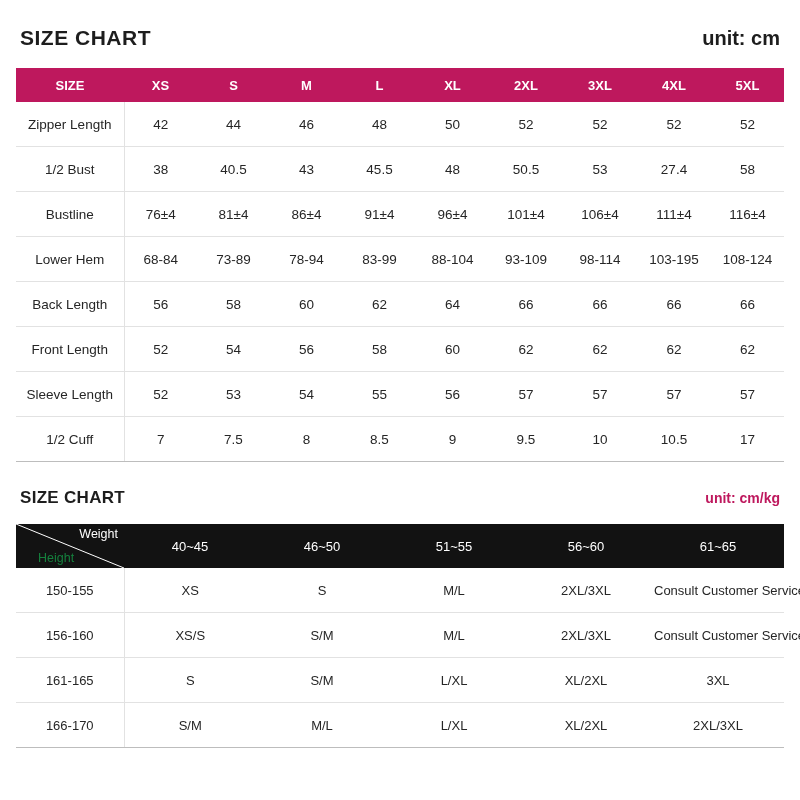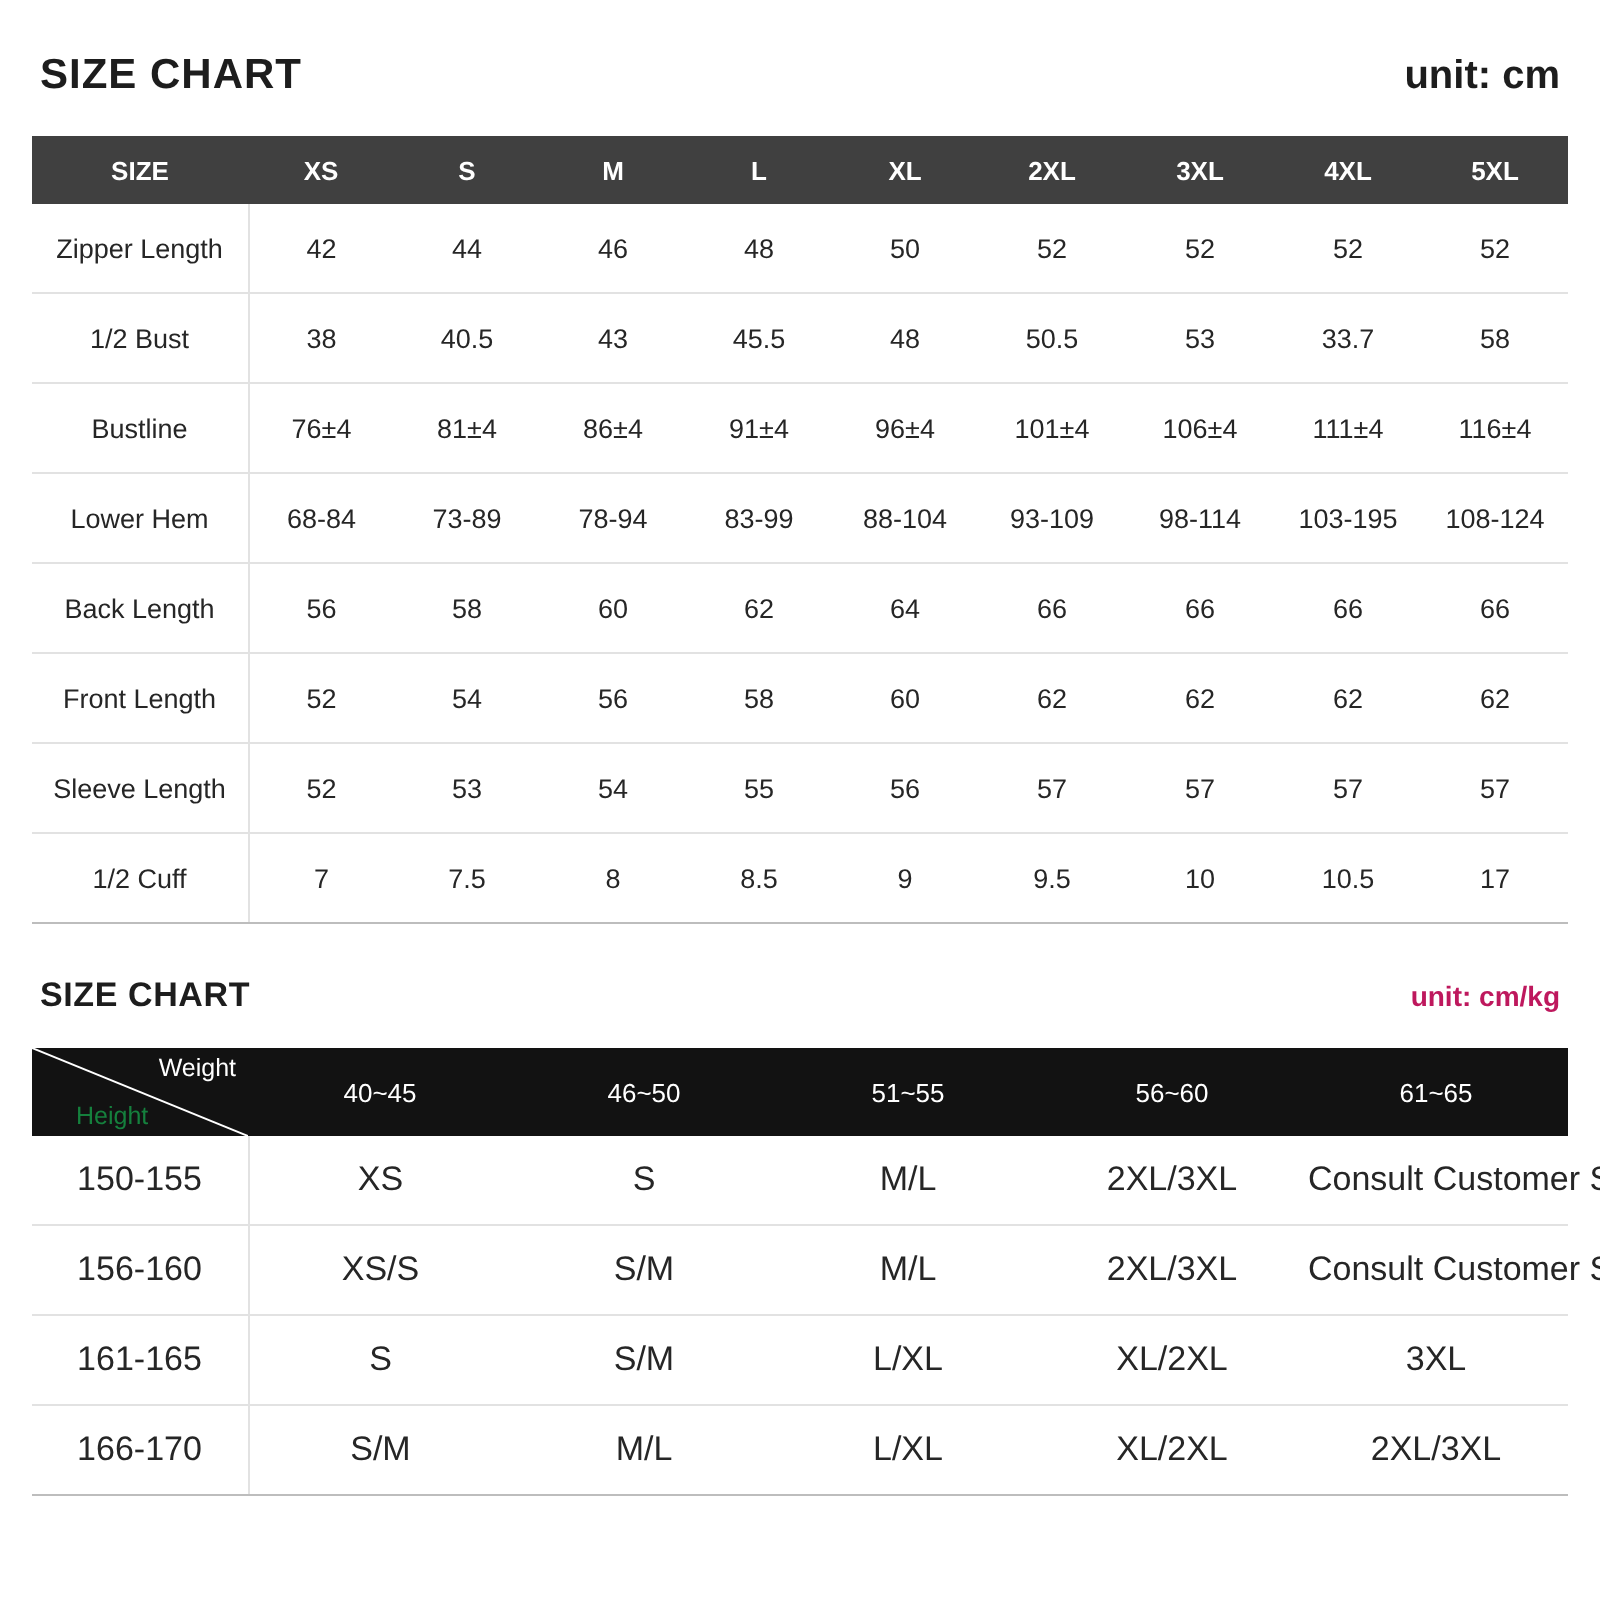--- a/index.html
+++ b/index.html
@@ -42,21 +42,21 @@
     color: #1d1d1d;
   }
 
   
   table {
     border-collapse: collapse;
     width: 768px;
     table-layout: fixed;
   }
   .size-table thead th {
-    background: #404040;
+    background: #be185d;
     color: #ffffff;
     font-size: 13px;
     font-weight: bold;
     height: 34px;
     padding: 0;
     border: none;
     text-align: center;
   }
   .size-table tbody td {
     height: 44px;
@@ -119,21 +119,21 @@
     font-size: 13px;
     font-weight: normal;
     height: 44px;
     padding: 0;
     border: none;
     text-align: center;
     vertical-align: middle;
   }
   .rec-table tbody td {
     height: 44px;
-    font-size: 17px;
+    font-size: 13px;
     text-align: center;
     color: #262626;
     border-bottom: 1px solid #e2e2e2;
     padding: 0 2px;
     white-space: nowrap;
   }
   .rec-table tbody tr:last-child td {
     border-bottom: 1px solid #bdbdbd;
   }
   .rec-table tbody td.rowhead {
@@ -210,21 +210,21 @@
       </tr>
       <tr>
         <td class="rowhead">1/2 Bust</td>
         <td>38</td>
         <td>40.5</td>
         <td>43</td>
         <td>45.5</td>
         <td>48</td>
         <td>50.5</td>
         <td>53</td>
-        <td>33.7</td>
+        <td>27.4</td>
         <td>58</td>
       </tr>
       <tr>
         <td class="rowhead">Bustline</td>
         <td>76±4</td>
         <td>81±4</td>
         <td>86±4</td>
         <td>91±4</td>
         <td>96±4</td>
         <td>101±4</td>

